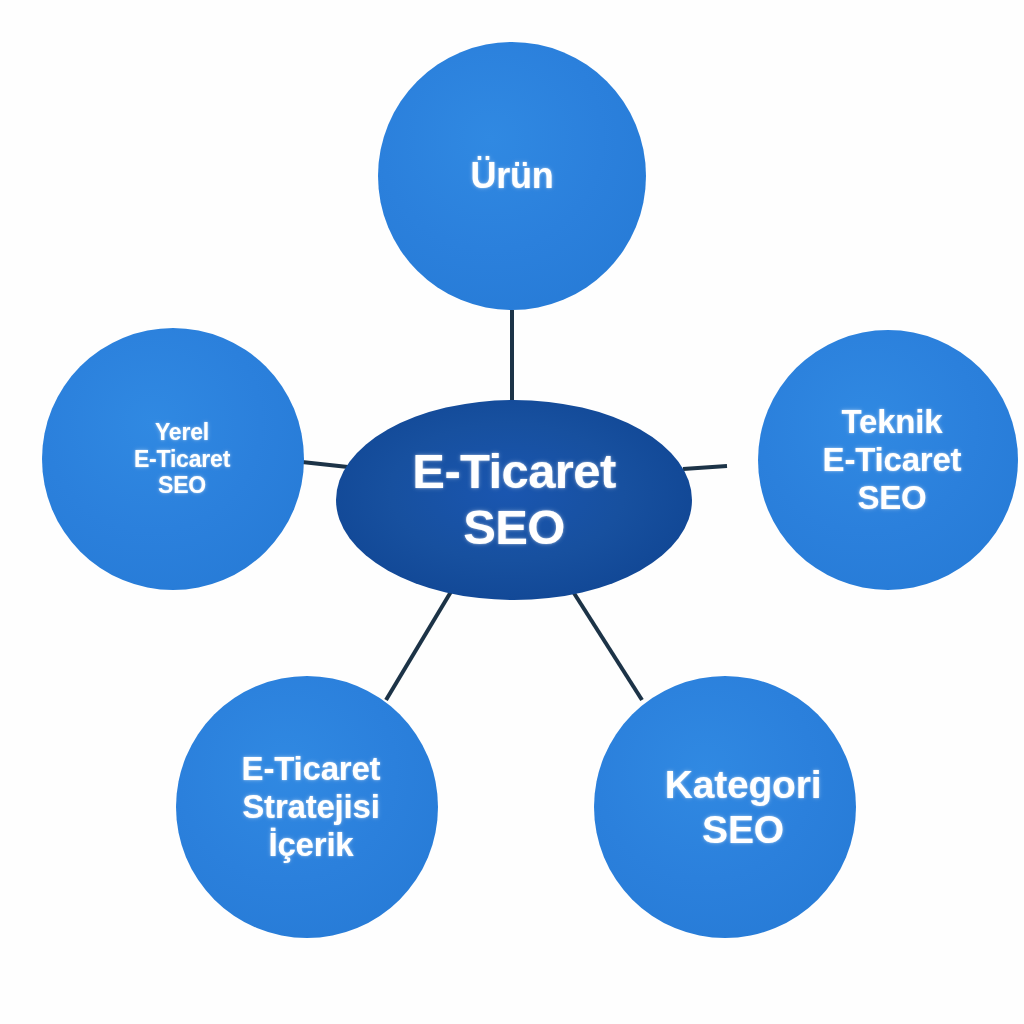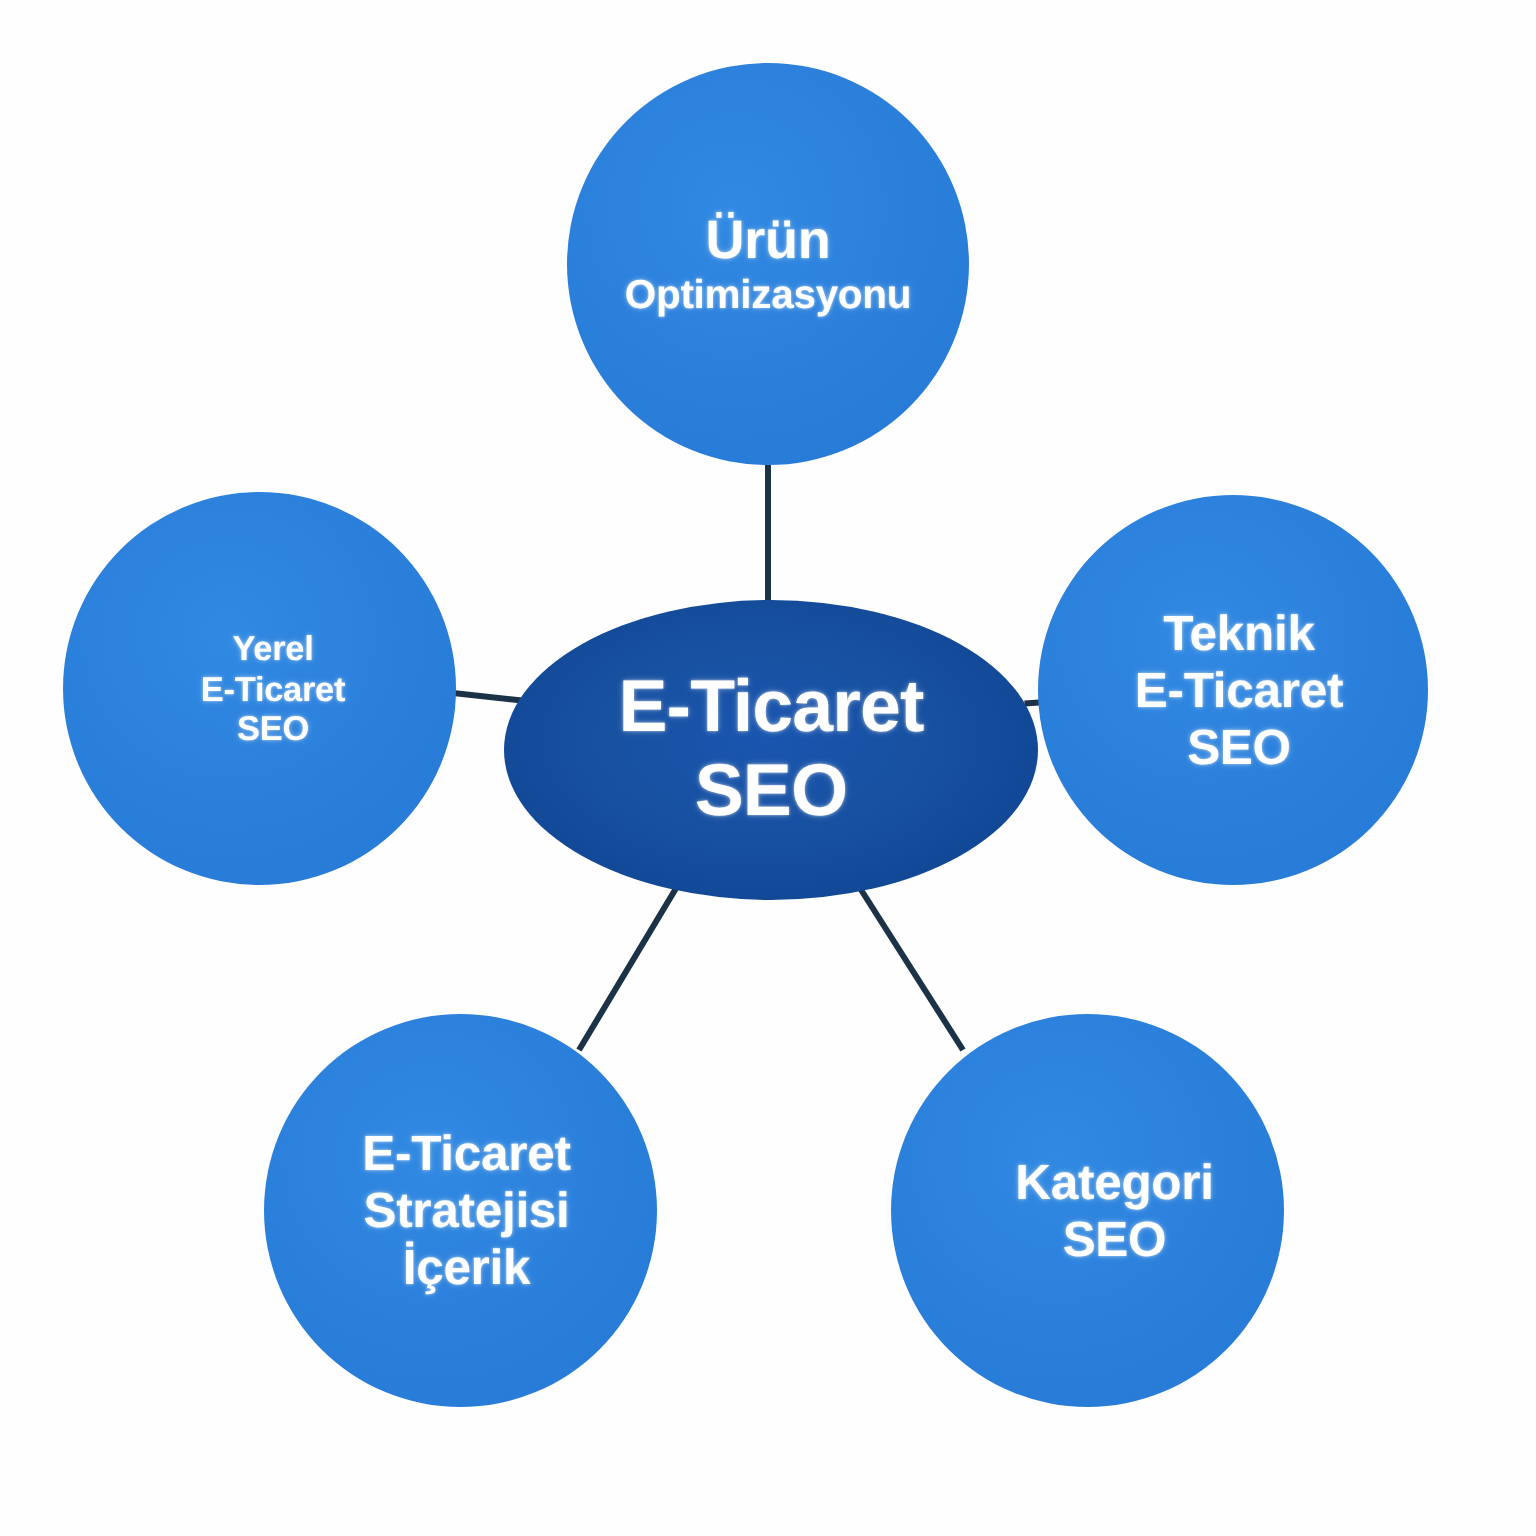--- a/index.html
+++ b/index.html
@@ -68,33 +68,33 @@
   
   .sat {
     border-radius: 50%;
     background: radial-gradient(circle at 42% 36%,
                   #3089e2 0%,
                   #2b80dc 48%,
                   #2579d4 100%);
   }
   #sat-top      { left: 378px; top: 42px;  width: 268px; height: 268px; }
   #sat-left     { left: 42px;  top: 328px; width: 262px; height: 262px; }
-  #sat-right    { left: 692px; top: 330px; width: 260px; height: 260px; }
+  #sat-right    { left: 758px; top: 330px; width: 260px; height: 260px; }
   #sat-botleft  { left: 176px; top: 676px; width: 262px; height: 262px; }
   #sat-botright { left: 594px; top: 676px; width: 262px; height: 262px; }
 
   #sat-top .label      { font-size: 33px; }
   #sat-top .l1         { font-size: 36px; }
   #sat-top .l2         { font-size: 34px; }
   #sat-top .l3         { font-size: 27px; }
 
   #sat-left .label     { font-size: 23px; transform: translateX(9px); }
   #sat-right .label    { font-size: 33px; transform: translateX(4px); }
   #sat-botleft .label  { font-size: 33px; transform: translateX(4px); }
-  #sat-botright .label { font-size: 33px; margin-left: 36px; }
+  #sat-botright .label { font-size: 39px; margin-left: 36px; }
 </style>
 </head>
 <body>
 
 <div id="diagram">
 
   <svg id="connectors" viewBox="0 0 1024 1024" xmlns="http://www.w3.org/2000/svg">
     <line x1="512" y1="310" x2="512" y2="403" stroke="#1c3347" stroke-width="4"></line>
     <line x1="302" y1="462" x2="348" y2="467" stroke="#1c3347" stroke-width="4"></line>
     <line x1="683" y1="469" x2="727" y2="466" stroke="#1c3347" stroke-width="4"></line>
@@ -105,21 +105,20 @@
   <div class="node" id="hub">
     <div class="label">
       <div>E-Ticaret</div>
       <div>SEO</div>
     </div>
   </div>
 
   <div class="node sat" id="sat-top">
     <div class="label">
       <div class="l1">Ürün</div>
-      <div class="l3">Optimizasyonu</div>
     </div>
   </div>
 
   <div class="node sat" id="sat-left">
     <div class="label">
       <div>Yerel</div>
       <div>E-Ticaret</div>
       <div>SEO</div>
     </div>
   </div>

